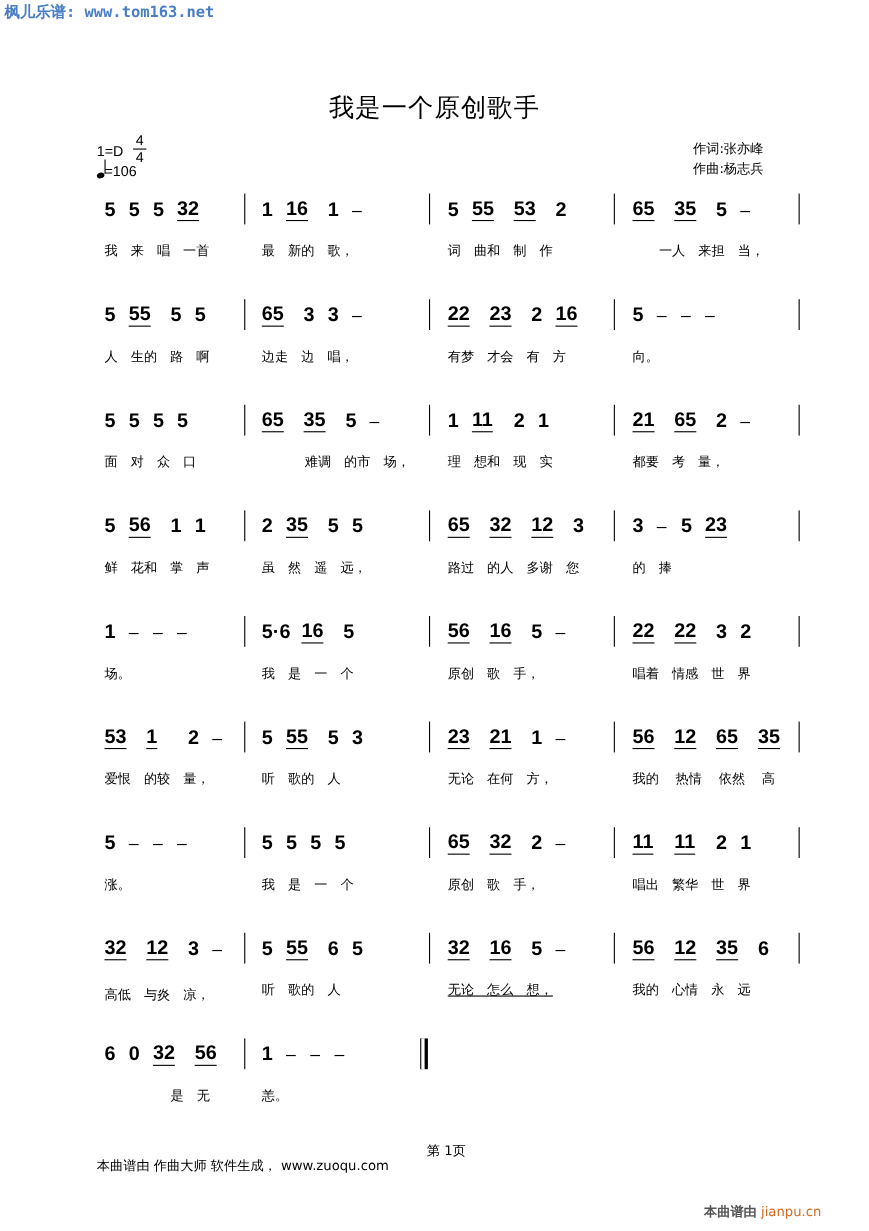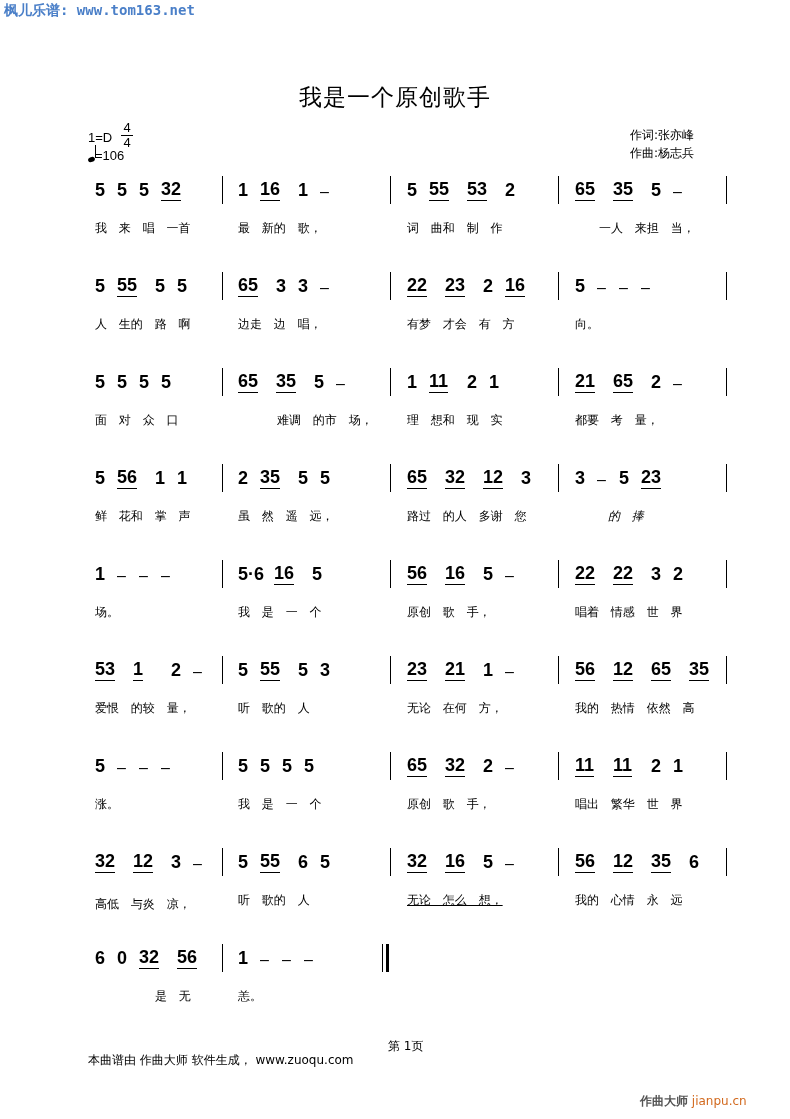--- a/index.html
+++ b/index.html
@@ -144,21 +144,21 @@
       <span class="n u" style="left: 407px; top: 0px;">65</span>
       <span class="n u" style="left: 445px; top: 0px;">32</span>
       <span class="n u" style="left: 483px; top: 0px;">12</span>
       <span class="n" style="left: 521px; top: 0px;">3</span>
       <span class="ly" style="left: 407px; top: 40px; word-spacing: 8px;">路过 的人 多谢 您</span>
       <div class="bar" style="left: 558px; top: -4px;"></div>
       <span class="n" style="left: 575px; top: 0px;">3</span>
       <span class="dash" style="left: 597px; top: 3px;">–</span>
       <span class="n" style="left: 619px; top: 0px;">5</span>
       <span class="n u" style="left: 641px; top: 0px;">23</span>
-      <span class="ly" style="left: 608px; top: 40px; word-spacing: 8px; font-style: italic;">的 捧</span>
+      <span class="ly" style="left: 575px; top: 40px; word-spacing: 8px;">的 捧</span>
       <div class="bar" style="left: 726px; top: -4px;"></div>
     </div>
     <div class="row" style="top: 564px;">
       <span class="n" style="left: 95px; top: 0px;">1</span>
       <span class="dash" style="left: 117px; top: 3px;">–</span>
       <span class="dash" style="left: 139px; top: 3px;">–</span>
       <span class="dash" style="left: 161px; top: 3px;">–</span>
       <span class="ly" style="left: 95px; top: 40px; word-spacing: 8px;">场。</span>
       <div class="bar" style="left: 222px; top: -4px;"></div>
       <span class="n" style="left: 238px; top: 0px;">5·6</span>
@@ -195,21 +195,21 @@
       <span class="n u" style="left: 407px; top: 0px;">23</span>
       <span class="n u" style="left: 445px; top: 0px;">21</span>
       <span class="n" style="left: 483px; top: 0px;">1</span>
       <span class="dash" style="left: 505px; top: 3px;">–</span>
       <span class="ly" style="left: 407px; top: 40px; word-spacing: 8px;">无论 在何 方，</span>
       <div class="bar" style="left: 558px; top: -4px;"></div>
       <span class="n u" style="left: 575px; top: 0px;">56</span>
       <span class="n u" style="left: 613px; top: 0px;">12</span>
       <span class="n u" style="left: 651px; top: 0px;">65</span>
       <span class="n u" style="left: 689px; top: 0px;">35</span>
-      <span class="ly" style="left: 575px; top: 40px; word-spacing: 8px;">我的 热情 依然 高</span>
+      <span class="ly" style="left: 575px; top: 40px; word-spacing: 8px; font-family: Liberation Mono, monospace;">我的 热情 依然 高</span>
       <div class="bar" style="left: 726px; top: -4px;"></div>
     </div>
     <div class="row" style="top: 756px;">
       <span class="n" style="left: 95px; top: 0px;">5</span>
       <span class="dash" style="left: 117px; top: 3px;">–</span>
       <span class="dash" style="left: 139px; top: 3px;">–</span>
       <span class="dash" style="left: 161px; top: 3px;">–</span>
       <span class="ly" style="left: 95px; top: 40px; word-spacing: 8px;">涨。</span>
       <div class="bar" style="left: 222px; top: -4px;"></div>
       <span class="n" style="left: 238px; top: 0px;">5</span>
@@ -268,13 +268,13 @@
       <span class="dash" style="left: 260px; top: 3px;">–</span>
       <span class="dash" style="left: 282px; top: 3px;">–</span>
       <span class="dash" style="left: 304px; top: 3px;">–</span>
       <span class="ly" style="left: 238px; top: 40px; word-spacing: 8px;">恙。</span>
       <div class="bar" style="left: 386px; top: -4px; width: 3px; background: rgb(0, 0, 0); border-left: 0px; box-shadow: rgb(255, 255, 255) -3px 0px 0px 0px, rgb(0, 0, 0) -4px 0px 0px 0px;"></div>
     </div>
   </div>
 
 <div class="page">第 1页</div>
 <div class="footer">本曲谱由 作曲大师 软件生成， www.zuoqu.com</div>
-<div class="logo"><b>作曲大师</b> <span>jianpu.cn</span></div>
+<div class="logo"><b>本曲谱由</b> <span>jianpu.cn</span></div>
 
 </body></html>

